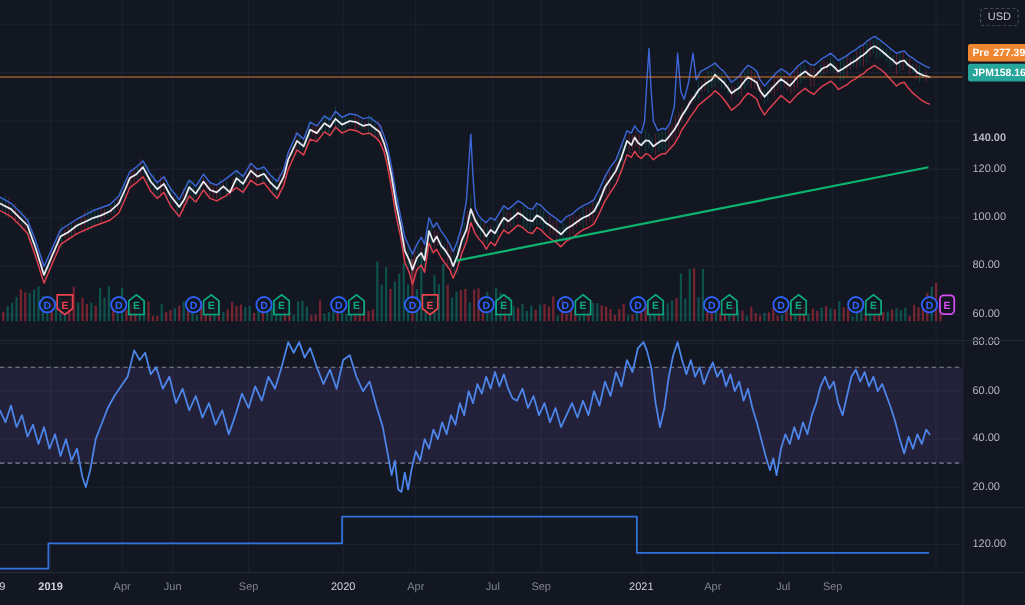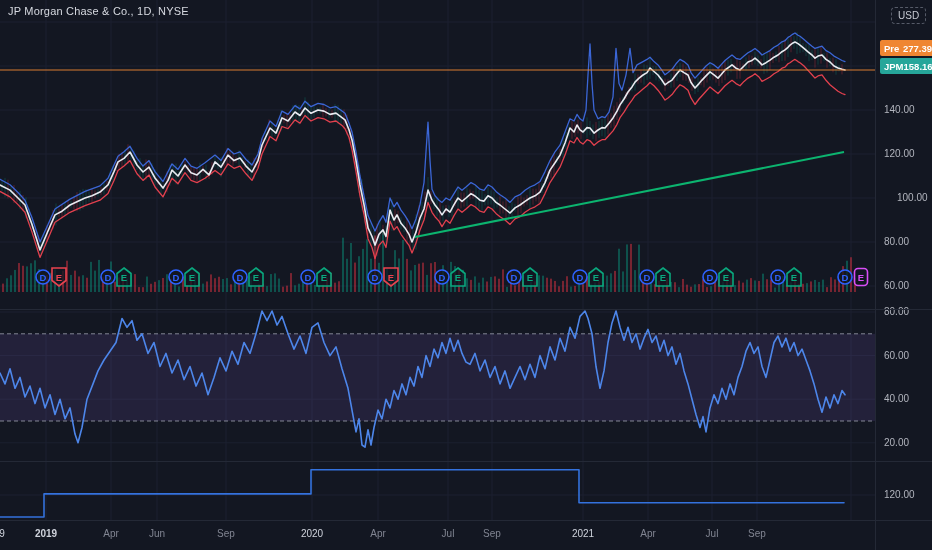--- a/index.html
+++ b/index.html
@@ -715,35 +715,34 @@
         </div>
         <div class="evt" style="left: 853px; top: 267px;">
           <svg width="16" height="20" xmlns="http://www.w3.org/2000/svg">
             <rect x="1.5" y="1.5" width="13" height="17" rx="3.5" fill="rgba(19,23,34,0.75)" stroke="#d84ef5" stroke-width="1.6"></rect>
             <text x="8" y="13.5" text-anchor="middle" font-size="9.5" font-weight="bold" font-family="Liberation Sans,sans-serif" fill="#d84ef5">E</text>
           </svg>
         </div>
       </div>
   </div>
 
-  <div id="legend">JP Morgan Chase &amp; Co., 1D, NYSE</div>
 
   <div id="axis-strip">
     <div id="currency-btn">USD</div>
     <div class="badge" id="badge-pre" style="background: rgb(239, 134, 50);">
       <span>Pre</span>
       <span>277.39</span>
     </div>
     <div class="badge" id="badge-sym" style="background: rgb(38, 166, 154);">
       <span>JPM</span>
       <span>158.16</span>
     </div>
-  <div class="axis-label" style="top: 104px;">140.00</div>
+  <div class="axis-label" style="top: 120px; font-weight: bold;">140.00</div>
       <div class="axis-label" style="top: 148px;">120.00</div>
-      <div class="axis-label" style="top: 192px; margin-left: 13px;">100.00</div>
+      <div class="axis-label" style="top: 192px;">100.00</div>
       <div class="axis-label" style="top: 236px;">80.00</div>
       <div class="axis-label" style="top: 280px;">60.00</div>
       <div class="axis-label" style="top: 306px;">80.00</div>
       <div class="axis-label" style="top: 349.6px;">60.00</div>
       <div class="axis-label" style="top: 393.2px;">40.00</div>
       <div class="axis-label" style="top: 436.8px;">20.00</div>
       <div class="axis-label" style="top: 489px;">120.00</div>
     </div>
 
   <div id="time-strip">

